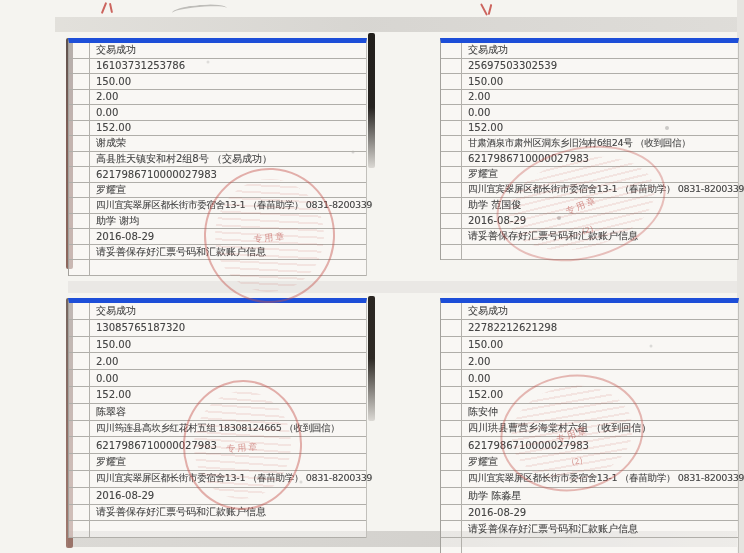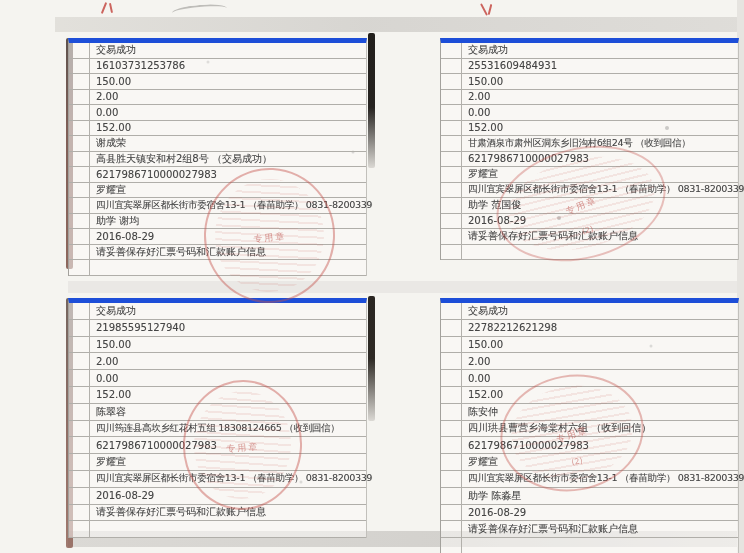--- a/index.html
+++ b/index.html
@@ -97,38 +97,38 @@
   <div class="row">罗耀宣</div>
   <div class="row longline">四川宜宾翠屏区都长街市委宿舍13-1 （春苗助学） 0831-8200339</div>
   <div class="row">助学 谢均</div>
   <div class="row">2016-08-29</div>
   <div class="row">请妥善保存好汇票号码和汇款账户信息</div>
   <div class="row"></div>
 </div>
 
 <div class="receipt top" style="left:440px;top:38px;">
   <div class="row">交易成功</div>
-  <div class="row">25531609484931</div>
+  <div class="row">25697503302539</div>
   <div class="row">150.00</div>
   <div class="row">2.00</div>
   <div class="row">0.00</div>
   <div class="row">152.00</div>
   <div class="row longline">甘肃酒泉市肃州区洞东乡旧沟村6组24号 （收到回信）</div>
   <div class="row">6217986710000027983</div>
   <div class="row">罗耀宣</div>
   <div class="row longline">四川宜宾翠屏区都长街市委宿舍13-1 （春苗助学） 0831-8200339</div>
   <div class="row">助学 范国俊</div>
   <div class="row">2016-08-29</div>
   <div class="row">请妥善保存好汇票号码和汇款账户信息</div>
   <div class="row"></div>
 </div>
 
 <div class="receipt bot" style="left:68px;top:298px;">
   <div class="row">交易成功</div>
-  <div class="row">21985595127940</div>
+  <div class="row">13085765187320</div>
   <div class="row">150.00</div>
   <div class="row">2.00</div>
   <div class="row">0.00</div>
   <div class="row">152.00</div>
   <div class="row">陈翠容</div>
   <div class="row longline">四川筠连县高坎乡红花村五组  18308124665 （收到回信）</div>
   <div class="row">6217986710000027983</div>
   <div class="row">罗耀宣</div>
   <div class="row longline">四川宜宾翠屏区都长街市委宿舍13-1 （春苗助学） 0831-8200339</div>
   <div class="row">2016-08-29</div>

